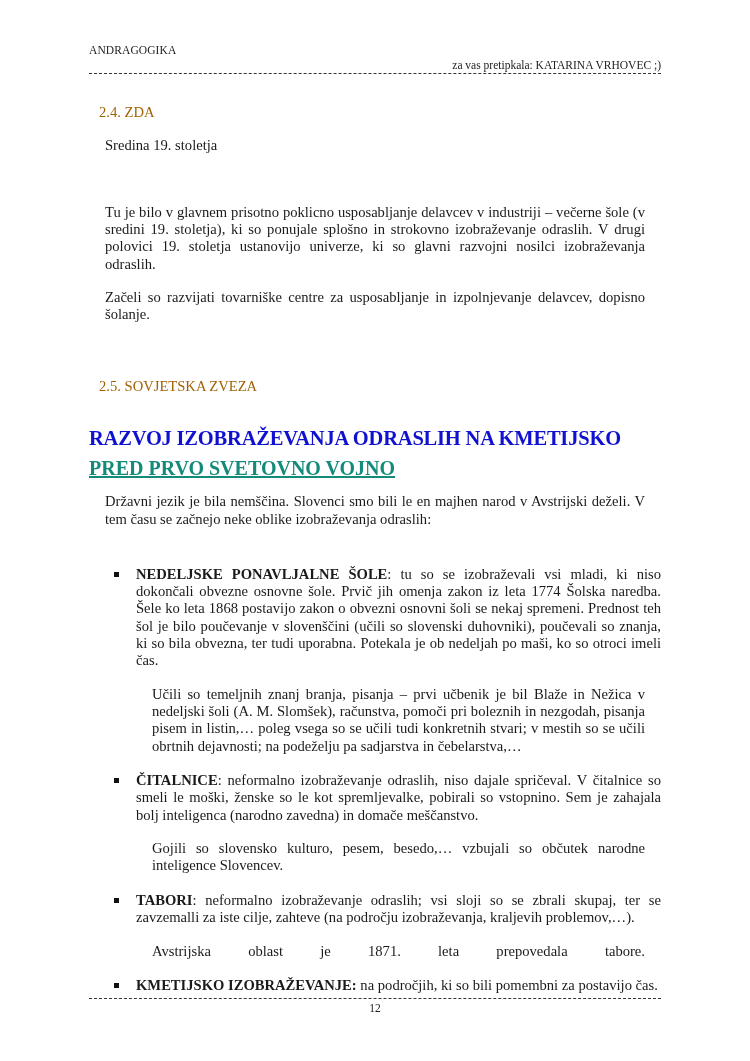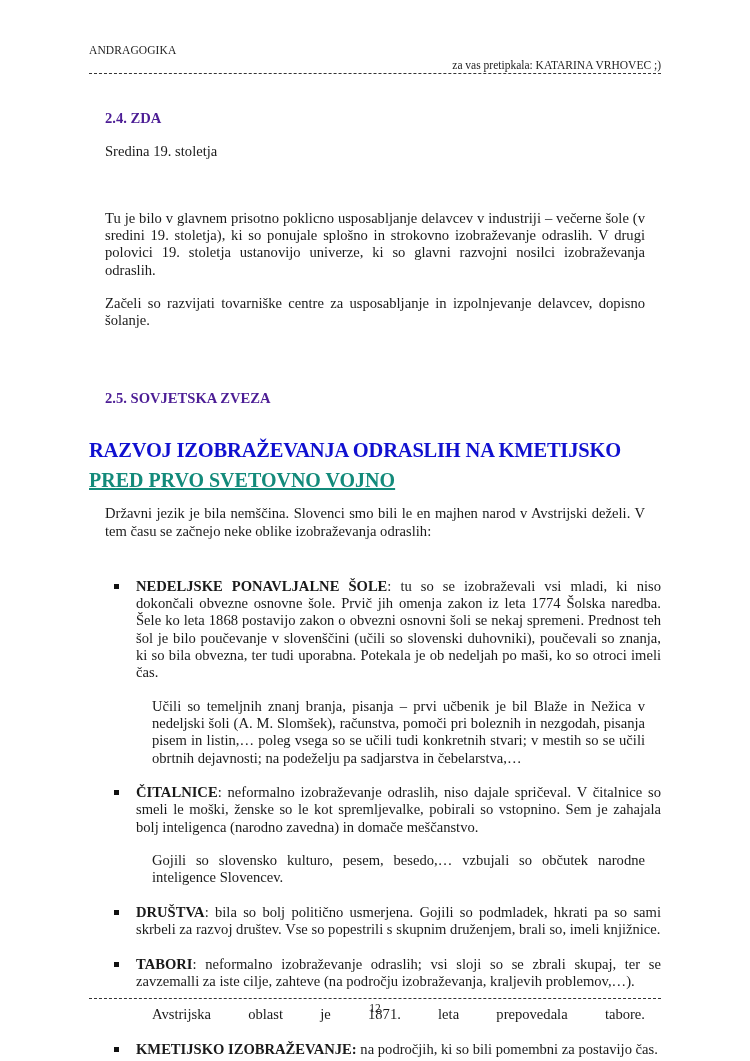--- a/index.html
+++ b/index.html
@@ -37,24 +37,24 @@
     .content {
       position: absolute;
       left: 89px;
       top: 94px;
       width: 572px;
       font-size: 14.6px;
       line-height: 17.3px;
       text-align: justify;
     }
     .h-green {
-      color: #4c1d95;
-      font-weight: bold;
+      color: #a16207;
+      font-weight: normal;
       font-size: 14.6px;
-      margin: 16px;
+      margin: 10px;
       line-height: 17.3px;
     }
     p {
       margin: 16px;
     }
     .gap { height: 17.3px; }
     .gap-lg { height: 24px; }
     .h-blue {
       color: #1010d0;
       font-weight: bold;
@@ -141,24 +141,20 @@
       <b>NEDELJSKE PONAVLJALNE ŠOLE</b><span>: tu so se izobraževali vsi mladi, ki niso dokončali obvezne osnovne šole. Prvič jih omenja zakon iz leta 1774 Šolska naredba. Šele ko leta 1868 postavijo zakon o obvezni osnovni šoli se nekaj spremeni. Prednost teh šol je bilo poučevanje v slovenščini (učili so slovenski duhovniki), poučevali so znanja, ki so bila obvezna, ter tudi uporabna. Potekala je ob nedeljah po maši, ko so otroci imeli čas.</span>
       <p>Učili so temeljnih znanj branja, pisanja – prvi učbenik je bil Blaže in Nežica v nedeljski šoli (A. M. Slomšek), računstva, pomoči pri boleznih in nezgodah, pisanja pisem in listin,… poleg vsega so se učili tudi konkretnih stvari; v mestih so se učili obrtnih dejavnosti; na podeželju pa sadjarstva in čebelarstva,…</p>
     </li>
     <li>
       <span class="bullet"></span>
       <b>ČITALNICE</b><span>: neformalno izobraževanje odraslih, niso dajale spričeval. V čitalnice so smeli le moški, ženske so le kot spremljevalke, pobirali so vstopnino. Sem je zahajala bolj inteligenca (narodno zavedna) in domače meščanstvo.</span>
       <p>Gojili so slovensko kulturo, pesem, besedo,… vzbujali so občutek narodne inteligence Slovencev.</p>
     </li>
     <li>
       <span class="bullet"></span>
-      <b>DRUŠTVA</b><span>: bila so bolj politično usmerjena. Gojili so podmladek, hkrati pa so sami skrbeli za razvoj društev. Vse so popestrili s skupnim druženjem, brali so, imeli knjižnice.</span>
-    </li>
-    <li>
-      <span class="bullet"></span>
       <b>TABORI</b><span>: neformalno izobraževanje odraslih; vsi sloji so se zbrali skupaj, ter se zavzemalli za iste cilje, zahteve (na področju izobraževanja, kraljevih problemov,…).</span>
       <p class="last-line-justify">Avstrijska oblast je 1871. leta prepovedala tabore.</p>
     </li>
     <li>
       <span class="bullet"></span>
       <b>KMETIJSKO IZOBRAŽEVANJE:</b><span> na področjih, ki so bili pomembni za postavijo čas.</span>
     </li>
   </ul>
 </div>
 

